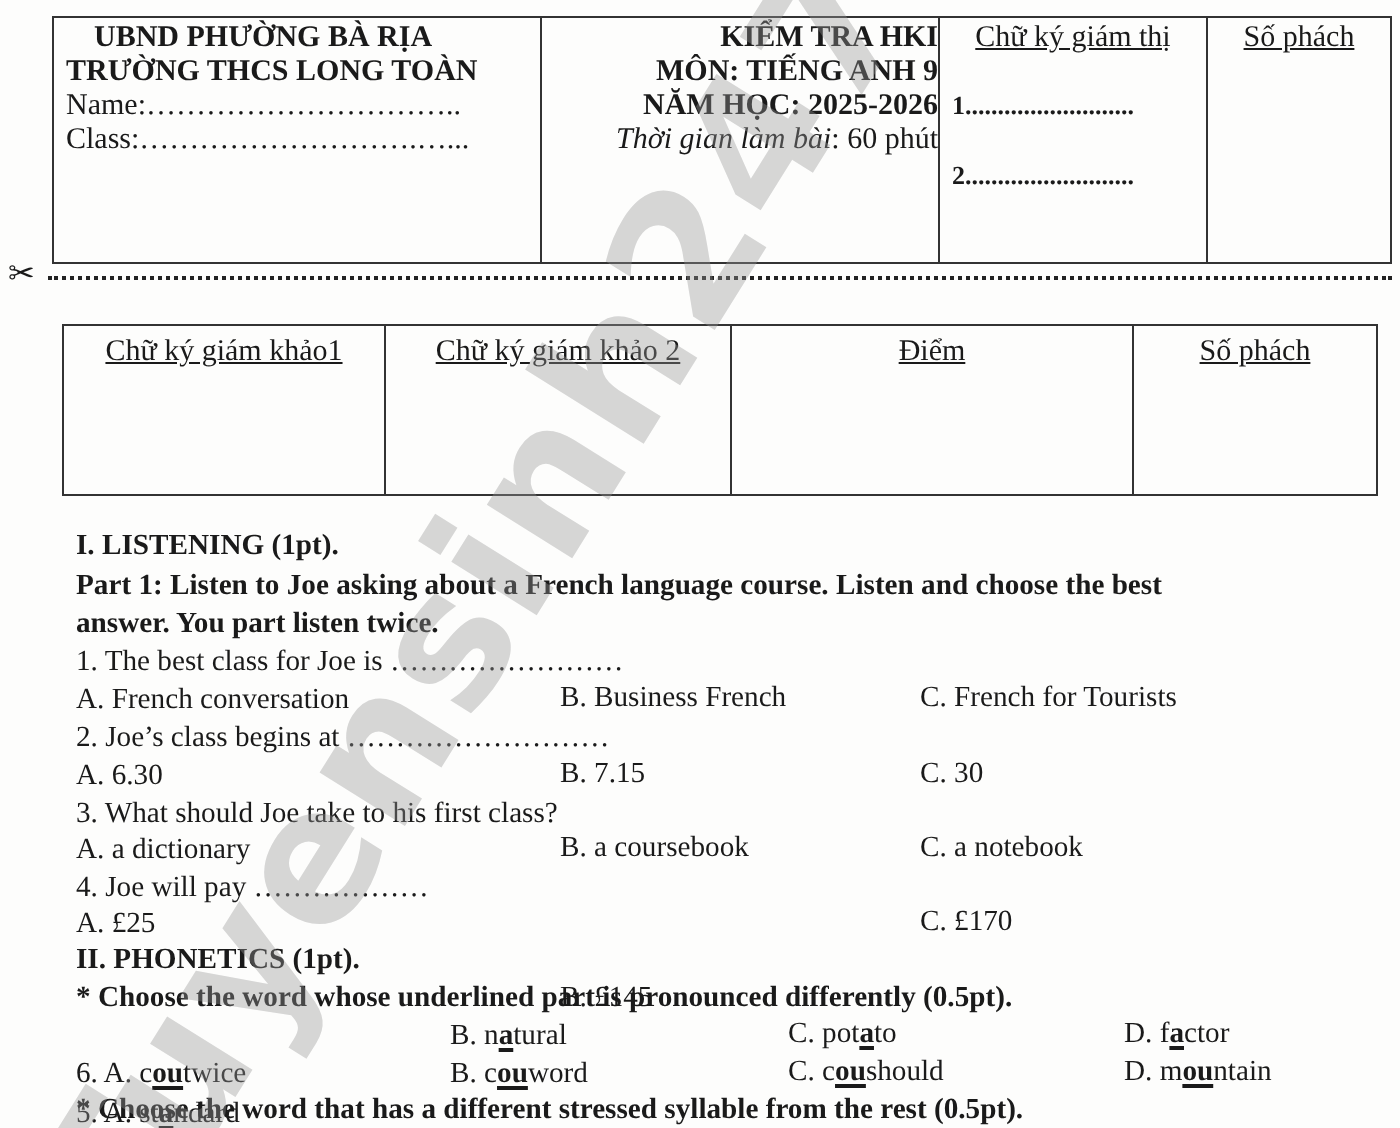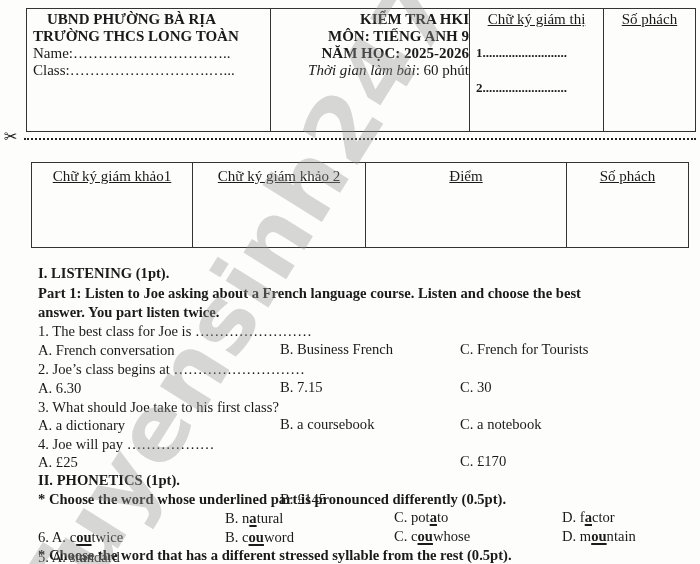--- a/index.html
+++ b/index.html
@@ -129,19 +129,19 @@
   <div class="line bold" style="top:207px;">II. PHONETICS (1pt).</div>
   <div class="line bold" style="top:226px;">* Choose the word whose underlined part is pronounced differently (0.5pt).</div>
 
   <div class="opt" style="top:245px;left:0;margin-top:39px;"><span>5. </span><span>A. st</span><span class="u">a</span><span>ndard</span></div>
   <div class="opt" style="top:245px;left:187px;"><span>B. n</span><span class="u">a</span><span>tural</span></div>
   <div class="opt" style="top:244px;left:356px;"><span>C. pot</span><span class="u">a</span><span>to</span></div>
   <div class="opt" style="top:244px;left:524px;"><span>D. f</span><span class="u">a</span><span>ctor</span></div>
 
   <div class="opt" style="top:264px;left:0;"><span>6. </span><span>A. c</span><span class="u">ou</span><span>twice</span></div>
   <div class="opt" style="top:264px;left:187px;"><span>B. c</span><span class="u">ou</span><span>word</span></div>
-  <div class="opt" style="top:263px;left:356px;"><span>C. c</span><span class="u">ou</span><span>whose</span></div>
+  <div class="opt" style="top:263px;left:356px;"><span>C. c</span><span class="u">ou</span><span>should</span></div>
   <div class="opt" style="top:263px;left:524px;"><span>D. m</span><span class="u">ou</span><span>ntain</span></div>
 
   <div class="line bold" style="top:282px;">* Choose the word that has a different stressed syllable from the rest (0.5pt).</div>
 </div>
 
 <div class="watermark" style="left:40px;top:560px;transform:rotate(-58deg);">Tuyensinh247.com</div>
 
 </body></html>

